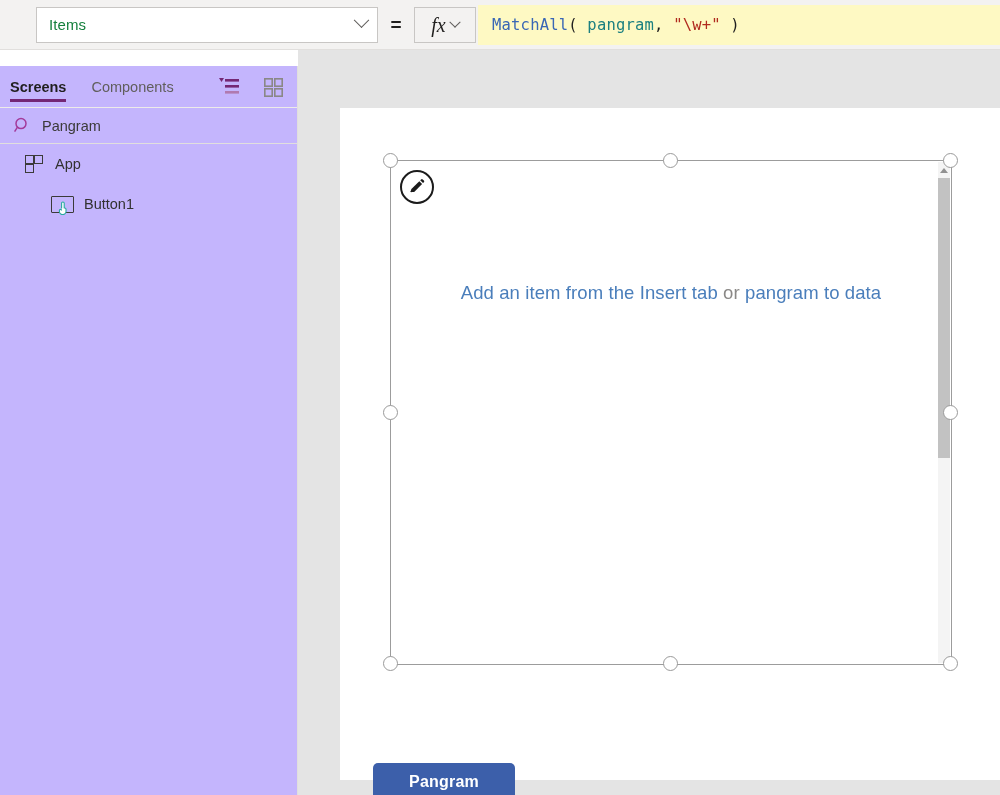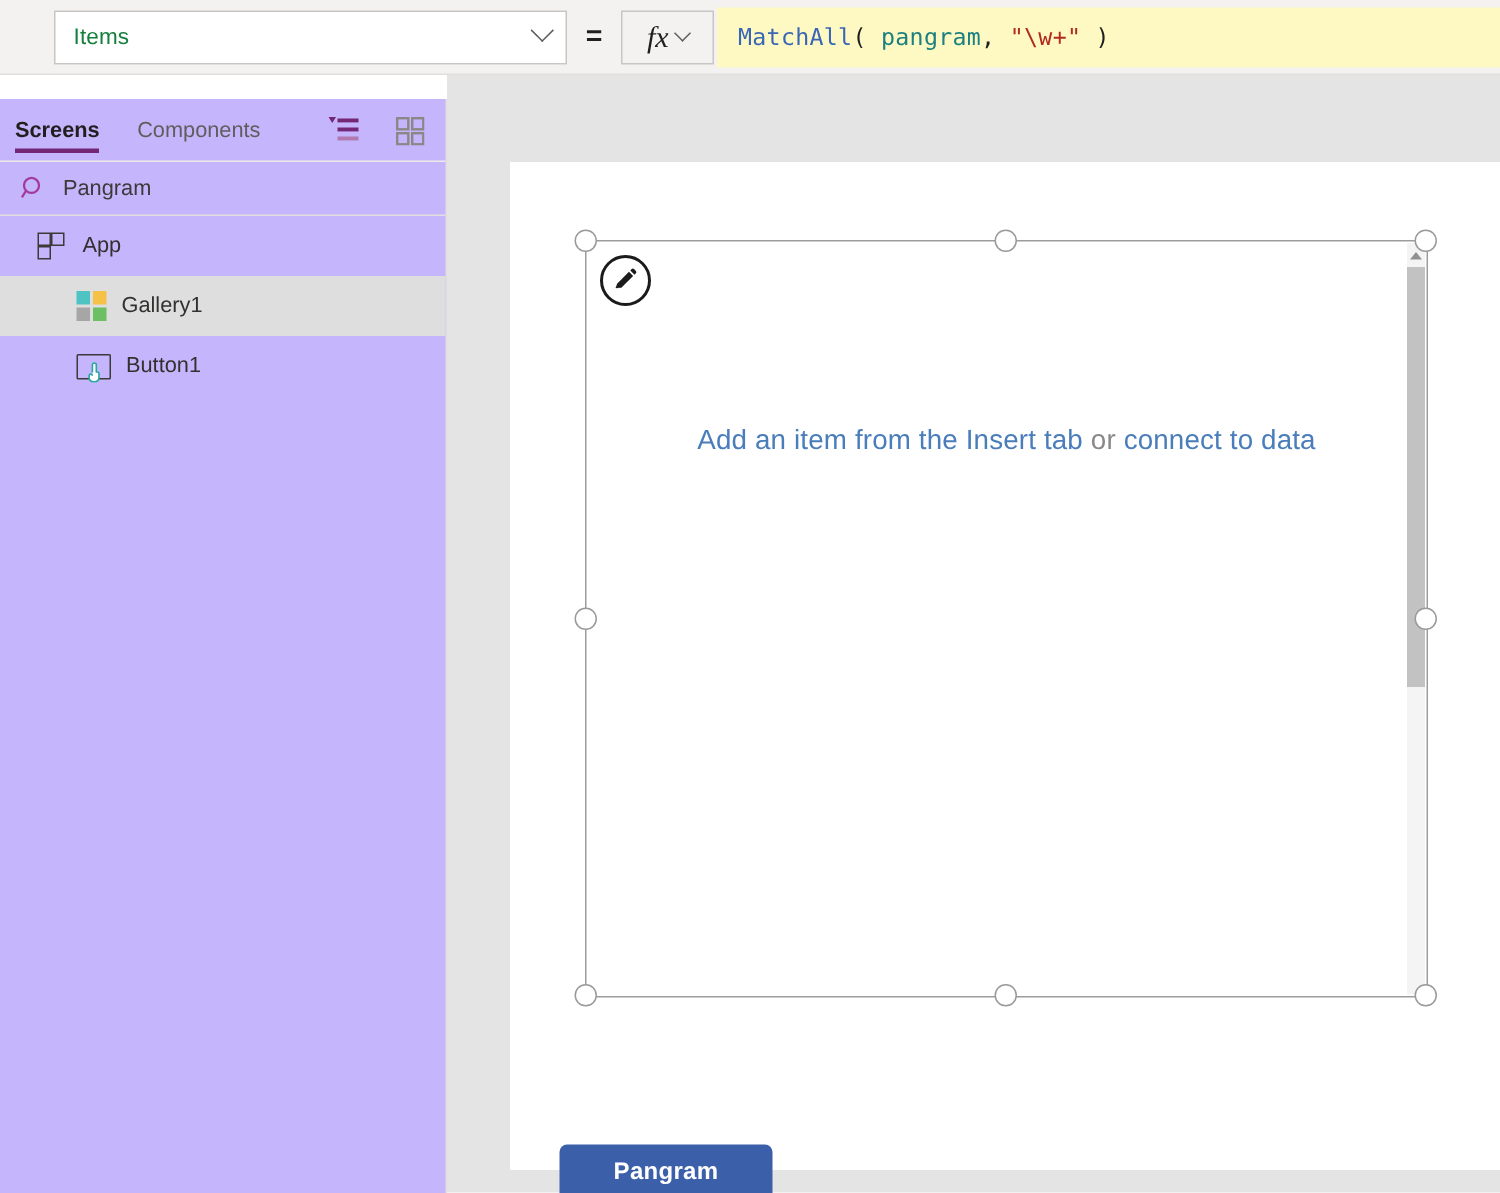--- a/index.html
+++ b/index.html
@@ -398,51 +398,40 @@
       <span class="icon-app">
           <i class="a1"></i>
           <i class="a2"></i>
           <i class="a3"></i>
         </span>
     </span>
     <span class="tw-label tw-label-gap">App</span>
   </div>
 
 
-  <div class="tree-item lvl2 selected">
-    <span class="tw-icon">
-      <span class="icon-gallery">
-        <span style="background:#4ec3c3"></span>
-        <span style="background:#f5c146"></span>
-        <span style="background:#a6a6a6"></span>
-        <span style="background:#6cbf63"></span>
-      </span>
-    </span>
-    <span class="tw-label tw-label-gap">Gallery1</span>
-  </div>
 
   <div class="tree-item lvl2">
     <span class="tw-icon">
       <span class="icon-button">
         <svg class="hand" viewBox="0 0 11 14">
           <path d="M3.6 7.4 V2.3 a1.3 1.3 0 0 1 2.6 0 V7 h0.6 a1.2 1.2 0 0 1 1.2 1.2 v2.4 a3 3 0 0 1 -3 3 H4.4 a3 3 0 0 1 -3 -3 v-1.1 a1.1 1.1 0 0 1 2.2 0" fill="#ffffff" stroke="#27a9a0" stroke-width="1.1" stroke-linejoin="round"></path>
         </svg>
       </span>
     </span>
     <span class="tw-label tw-label-gap">Button1</span>
   </div>
 </div>
 
 <div id="canvas-area">
   <div id="app-screen">
 
     <div id="gallery-control">
 
       <div id="gallery-placeholder">
-        <span class="ph-link">Add an item from the Insert tab</span><span class="ph-or"> or </span><span class="ph-link">connect to data</span>
+        <span class="ph-link">Add an item from the Insert tab</span><span class="ph-or"> or </span><span class="ph-link">pangram to data</span>
       </div>
 
       <div id="gallery-scrollbar">
         <span class="sb-up"></span>
         <span class="sb-thumb"></span>
       </div>
     </div>
 
     <div id="gallery-edit-badge" style="left:60px; top:62px;">
       <svg width="18" height="18" viewBox="0 0 18 18">

